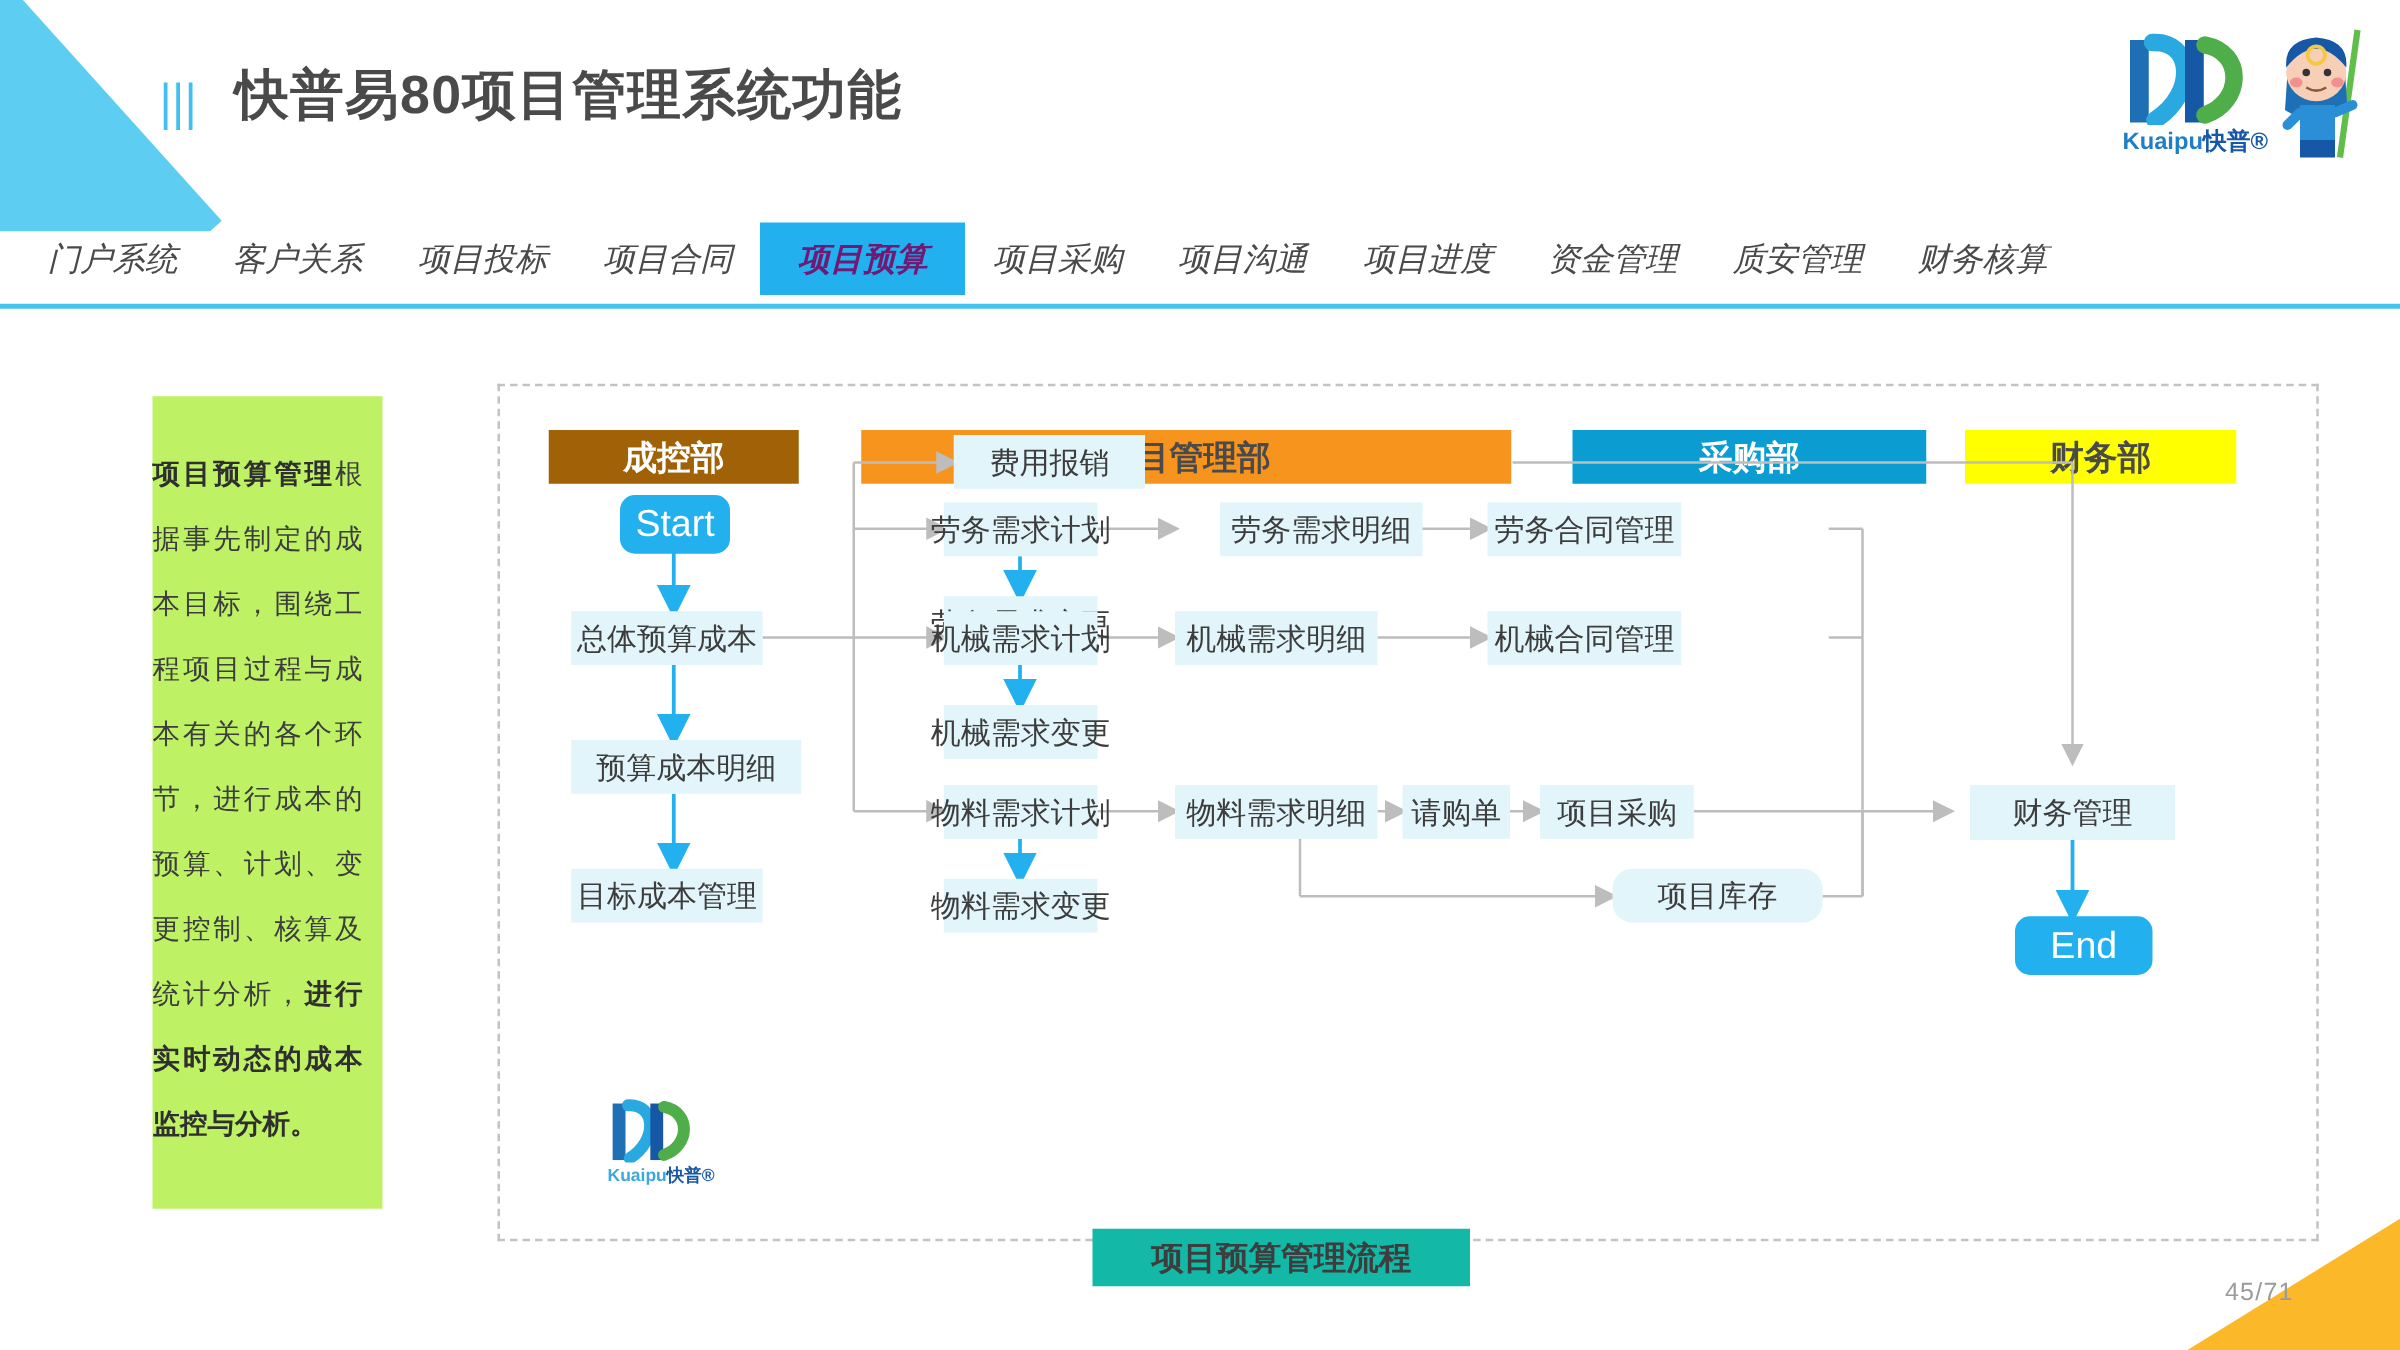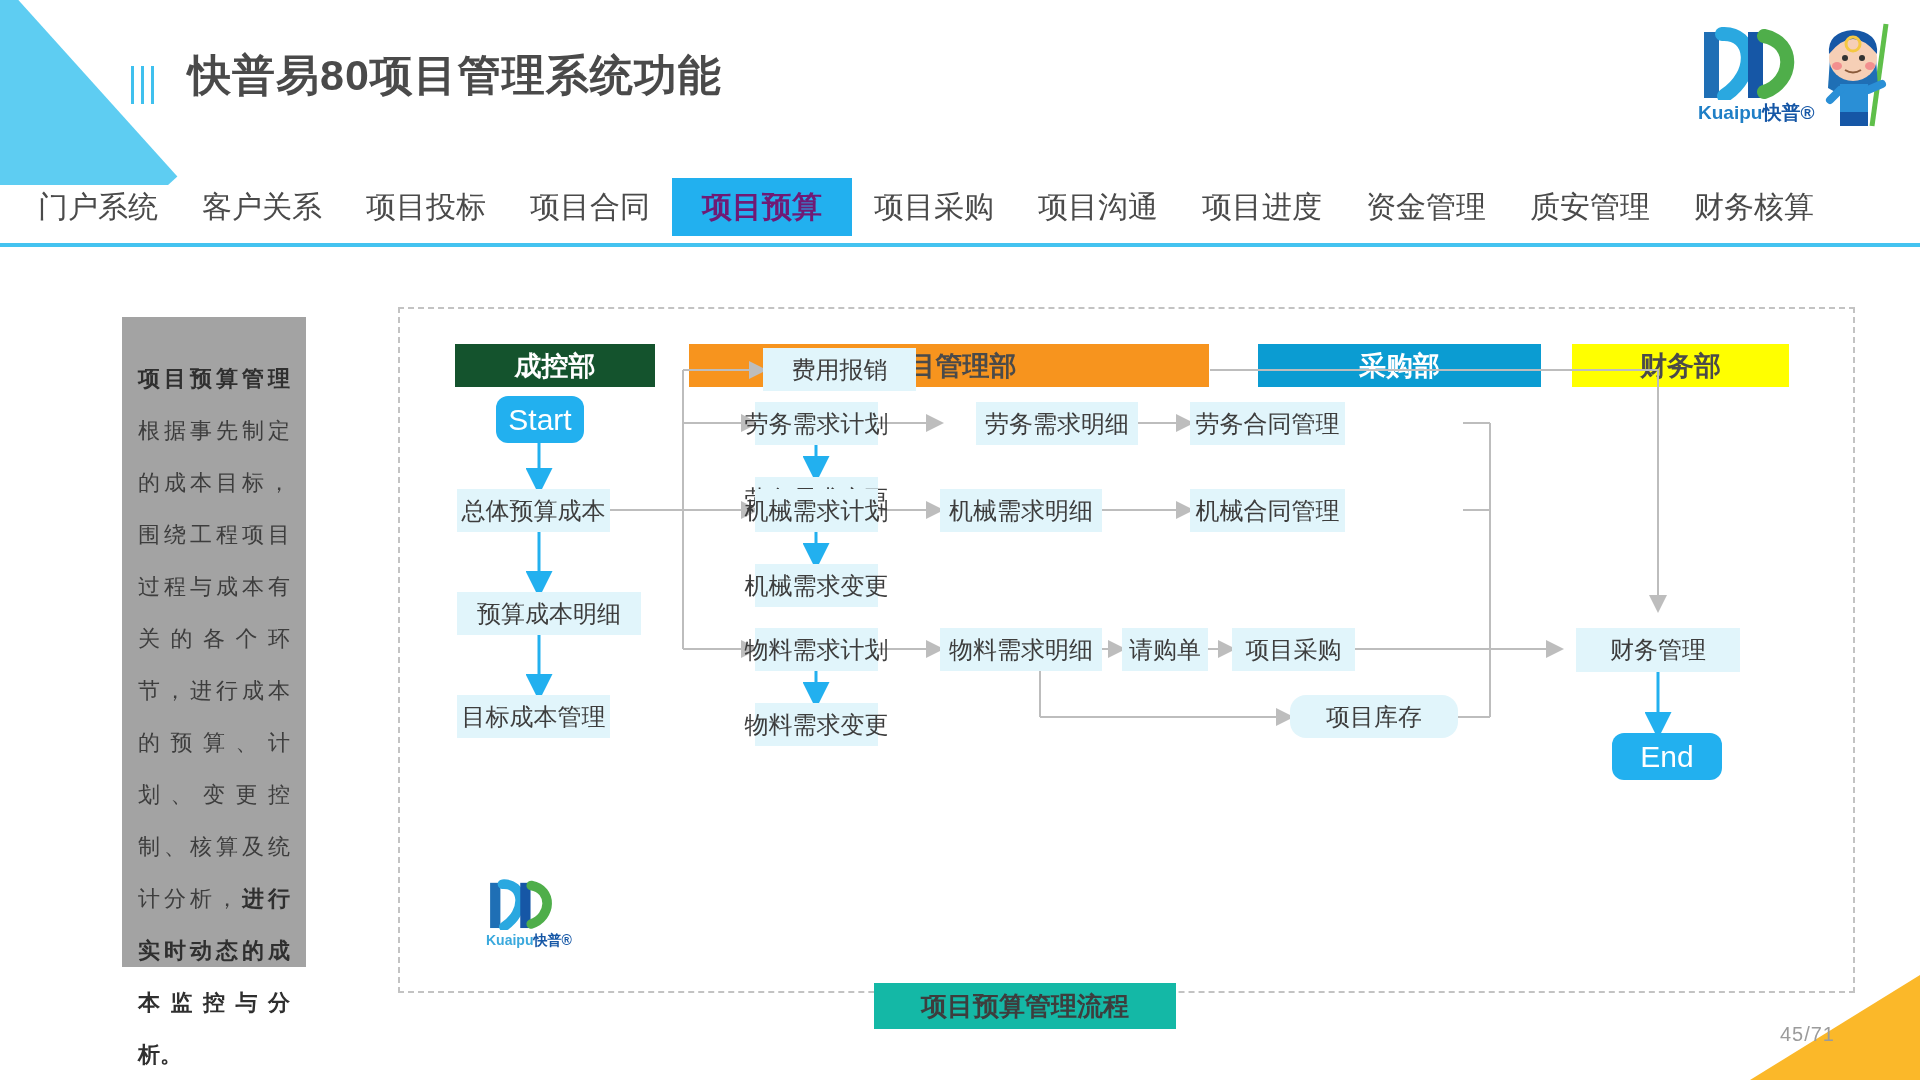--- a/index.html
+++ b/index.html
@@ -66,57 +66,57 @@
   
   .nav{
     position:absolute;left:0;top:178px;width:1920px;height:58px;
   }
   .nav-list{
     position:absolute;left:16px;top:0;
     display:flex;align-items:stretch;height:58px;
   }
   .nav-item{
     display:flex;align-items:center;justify-content:center;
-    font-size:30px;color:#4a4a4a;
-    padding:0 22px;height:58px;white-space:nowrap;cursor:pointer;
+    font-size:26px;color:#4a4a4a;
+    padding:0 22px;height:58px;white-space:nowrap;cursor:pointer;font-style:italic;
   }
   .nav-item.active{
     background:#22b0ef;color:#701a75;font-weight:bold;
     padding:0 30px;
   }
   .nav-rule{
     position:absolute;left:0;top:243px;width:1920px;height:4px;
     background:#44c3f0;
   }
 
   
   .side-desc{
     position:absolute;left:122px;top:317px;
     width:184px;height:650px;
-    background:#a3a3a3;
+    background:#bef264;
     box-sizing:border-box;
-    padding:36px 16px 0 16px;
+    padding:36px 16px 0 0;
     font-size:22px;line-height:52px;color:#3d3d3d;
     text-align:justify;
   }
   .side-desc b{font-weight:bold;color:#2f2f2f;}
 
   
   .flow{
     position:absolute;left:398px;top:307px;
     width:1457px;height:686px;
     border:2px dashed #c3c3c3;
     box-sizing:border-box;
   }
   .dept{
     position:absolute;height:43px;
     display:flex;align-items:center;justify-content:center;
     font-size:27px;font-weight:bold;white-space:nowrap;
   }
-  .dept.d1{left:39px;top:35px;width:200px;background:#14532d;color:#ffffff;margin-left:16px;}
+  .dept.d1{left:39px;top:35px;width:200px;background:#a16207;color:#ffffff;}
   .dept.d2{left:289px;top:35px;width:520px;background:#f7941e;color:#4a4a4a;}
   .dept.d3{left:858px;top:35px;width:283px;background:#0b9cd2;color:#ffffff;}
   .dept.d4{left:1172px;top:35px;width:217px;background:#ffff00;color:#4a4a4a;}
 
   
   .node{
     position:absolute;
     background:#e1f5fb;color:#3d3d3d;
     font-size:24px;
     display:flex;align-items:center;justify-content:center;

